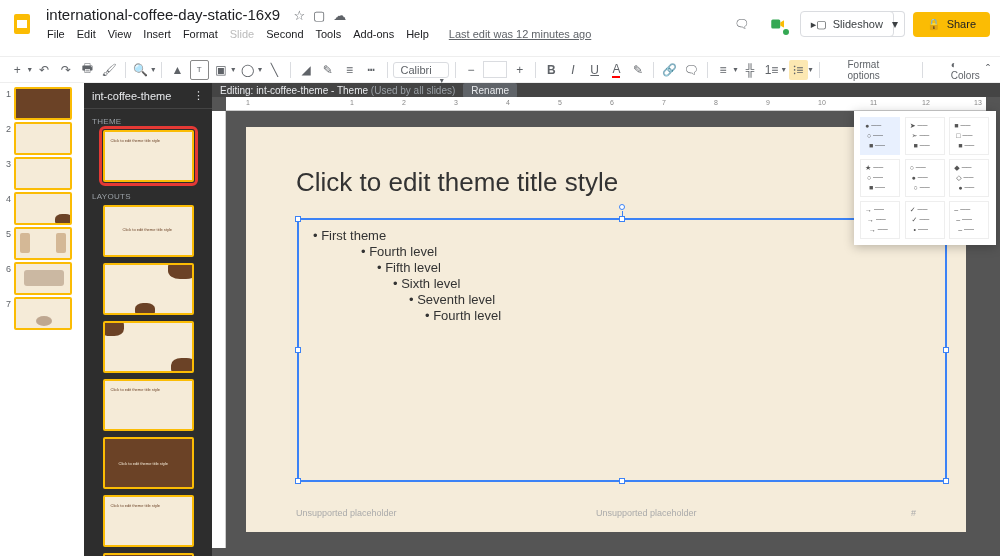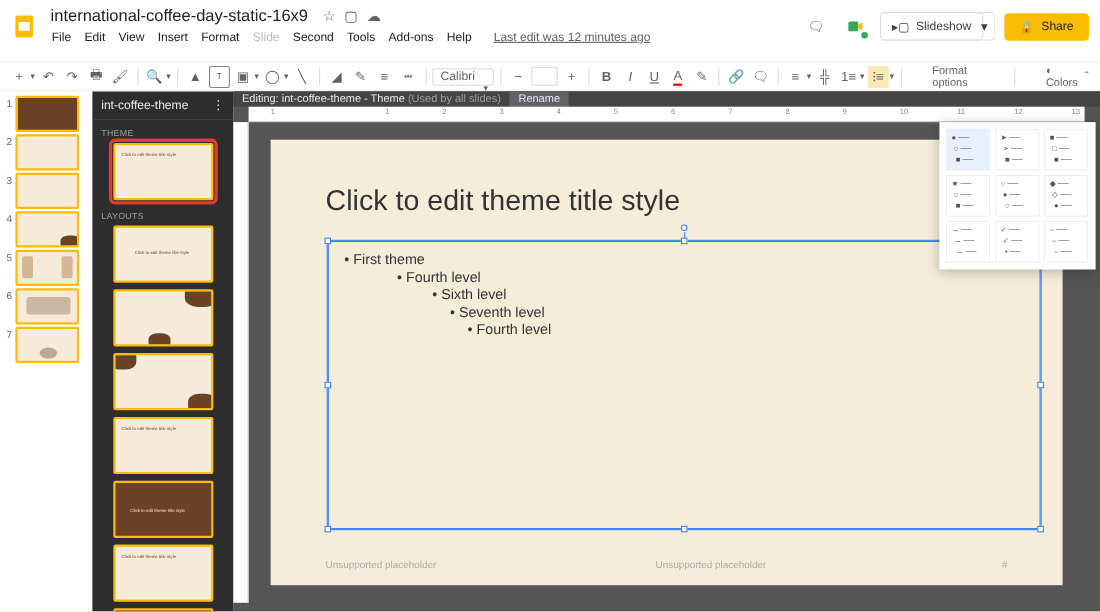--- a/index.html
+++ b/index.html
@@ -300,20 +300,21 @@
             <div class="handle h-tr"></div>
             <div class="handle h-bl"></div>
             <div class="handle h-br"></div>
             <div class="handle h-ml"></div>
             <div class="handle h-mr"></div>
             <div class="handle h-mt"></div>
             <div class="handle h-mb"></div>
             <div class="levels" id="levels">
                 <div style="padding-left: 0px;">• First theme</div>
                 <div style="padding-left: 48px;">• Fourth level</div>
+                <div style="padding-left: 64px;">• Fifth level</div>
                 <div style="padding-left: 80px;">• Sixth level</div>
                 <div style="padding-left: 96px;">• Seventh level</div>
                 <div style="padding-left: 112px;">• Fourth level</div>
               </div>
           </div>
           <div class="unsup" style="left:50px">Unsupported placeholder</div>
           <div class="unsup" style="left:350px">Unsupported placeholder</div>
           <div class="unsup" style="right:50px">#</div>
         </div>
 

